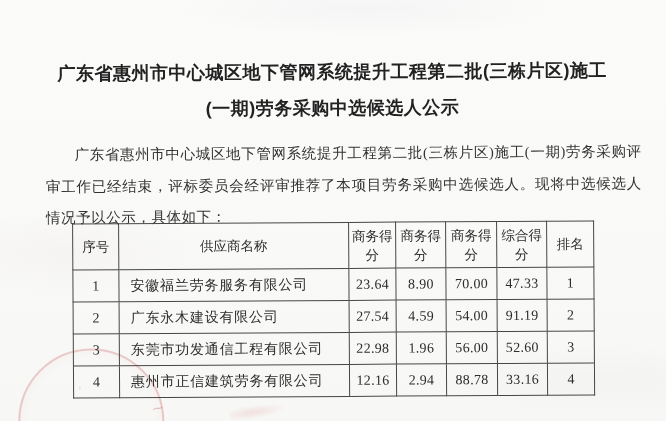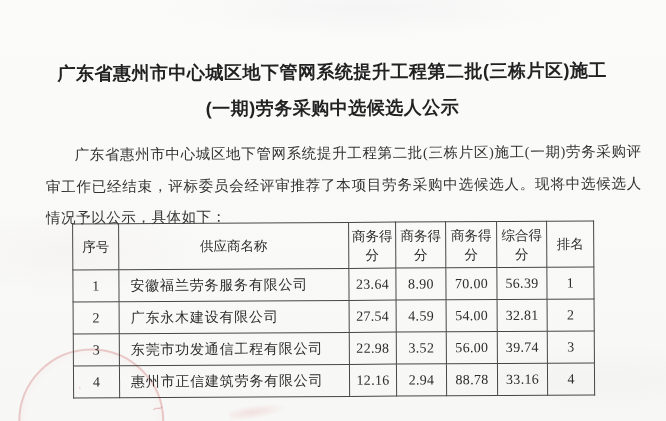--- a/index.html
+++ b/index.html
@@ -104,39 +104,39 @@
           <th>排名</th>
         </tr>
       </thead>
       <tbody>
         <tr>
           <td>1</td>
           <td class="supplier">安徽福兰劳务服务有限公司</td>
           <td>23.64</td>
           <td>8.90</td>
           <td>70.00</td>
-          <td>56.39</td>
+          <td>47.33</td>
           <td>1</td>
         </tr>
         <tr>
           <td>2</td>
           <td class="supplier">广东永木建设有限公司</td>
           <td>27.54</td>
           <td>4.59</td>
           <td>54.00</td>
-          <td>32.81</td>
+          <td>91.19</td>
           <td>2</td>
         </tr>
         <tr>
           <td>3</td>
           <td class="supplier">东莞市功发通信工程有限公司</td>
           <td>22.98</td>
-          <td>3.52</td>
+          <td>1.96</td>
           <td>56.00</td>
-          <td>39.74</td>
+          <td>52.60</td>
           <td>3</td>
         </tr>
         <tr>
           <td>4</td>
           <td class="supplier">惠州市正信建筑劳务有限公司</td>
           <td>12.16</td>
           <td>2.94</td>
           <td>88.78</td>
           <td>33.16</td>
           <td>4</td>

